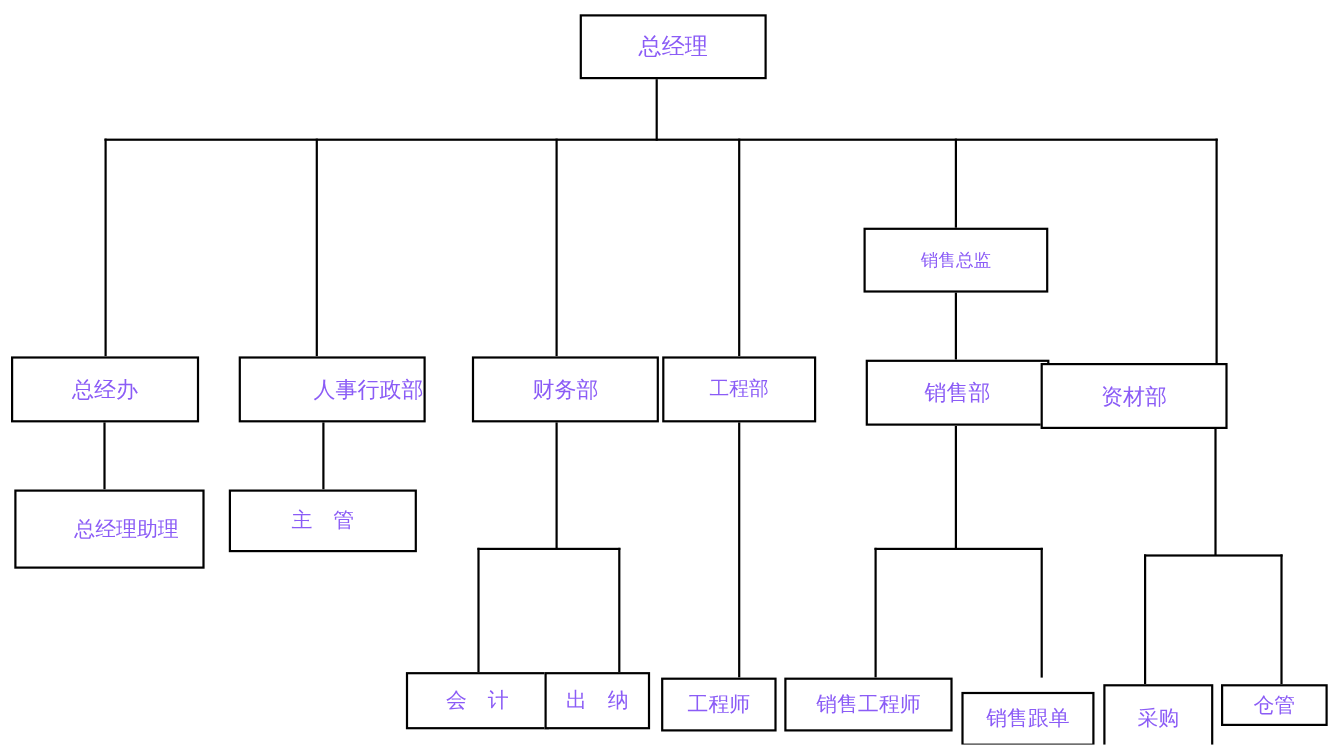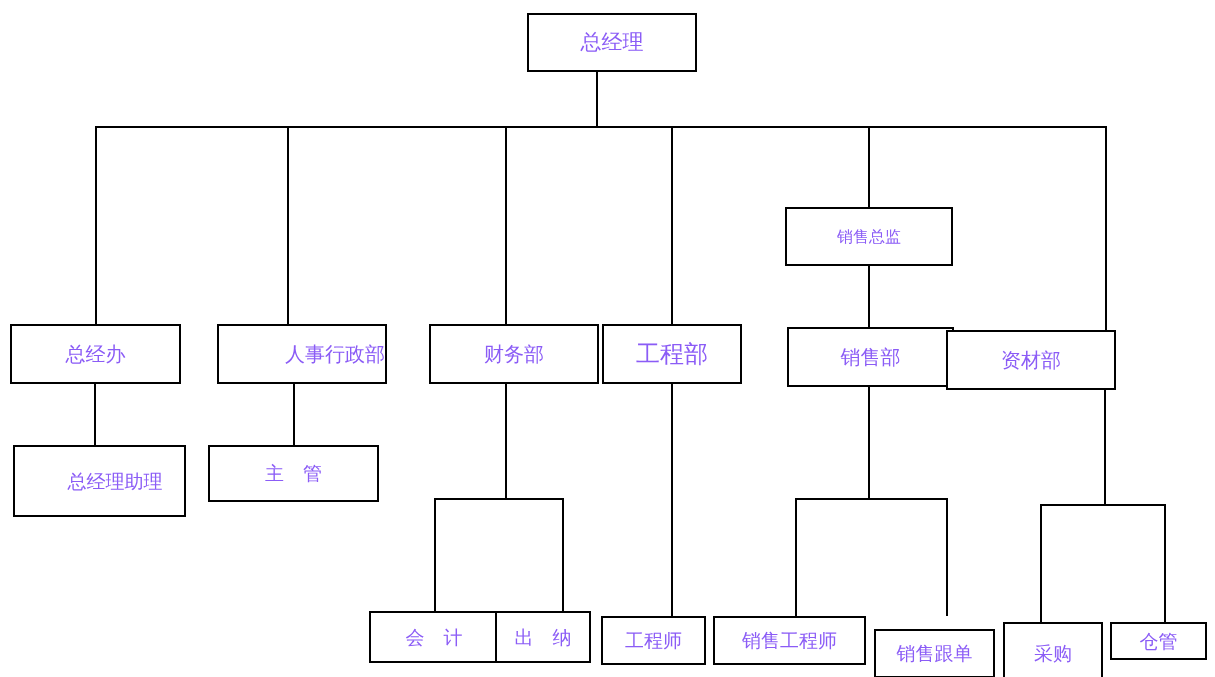--- a/index.html
+++ b/index.html
@@ -93,21 +93,21 @@
   </div>
 
   <div class="node" style="left:217px; top:324px; width:170px; height:60px; font-size:20px;justify-content:flex-end;">
     <span class="node-label">人事行政部</span>
   </div>
 
   <div class="node" style="left:409px; top:324px; width:170px; height:60px; font-size:20px;margin-left:20px;">
     <span class="node-label">财务部</span>
   </div>
 
-  <div class="node" style="left:602px; top:324px; width:140px; height:60px; font-size:24px;">
+  <div class="node" style="left:602px; top:324px; width:140px; height:60px; font-size:18px;">
     <span class="node-label">工程部</span>
   </div>
 
   <div class="node" style="left:785px; top:207px; width:168px; height:59px; font-size:16px;">
     <span class="node-label">销售总监</span>
   </div>
 
   <div class="node" style="left:787px; top:327px; width:167px; height:60px; font-size:20px;">
     <span class="node-label">销售部</span>
   </div>

